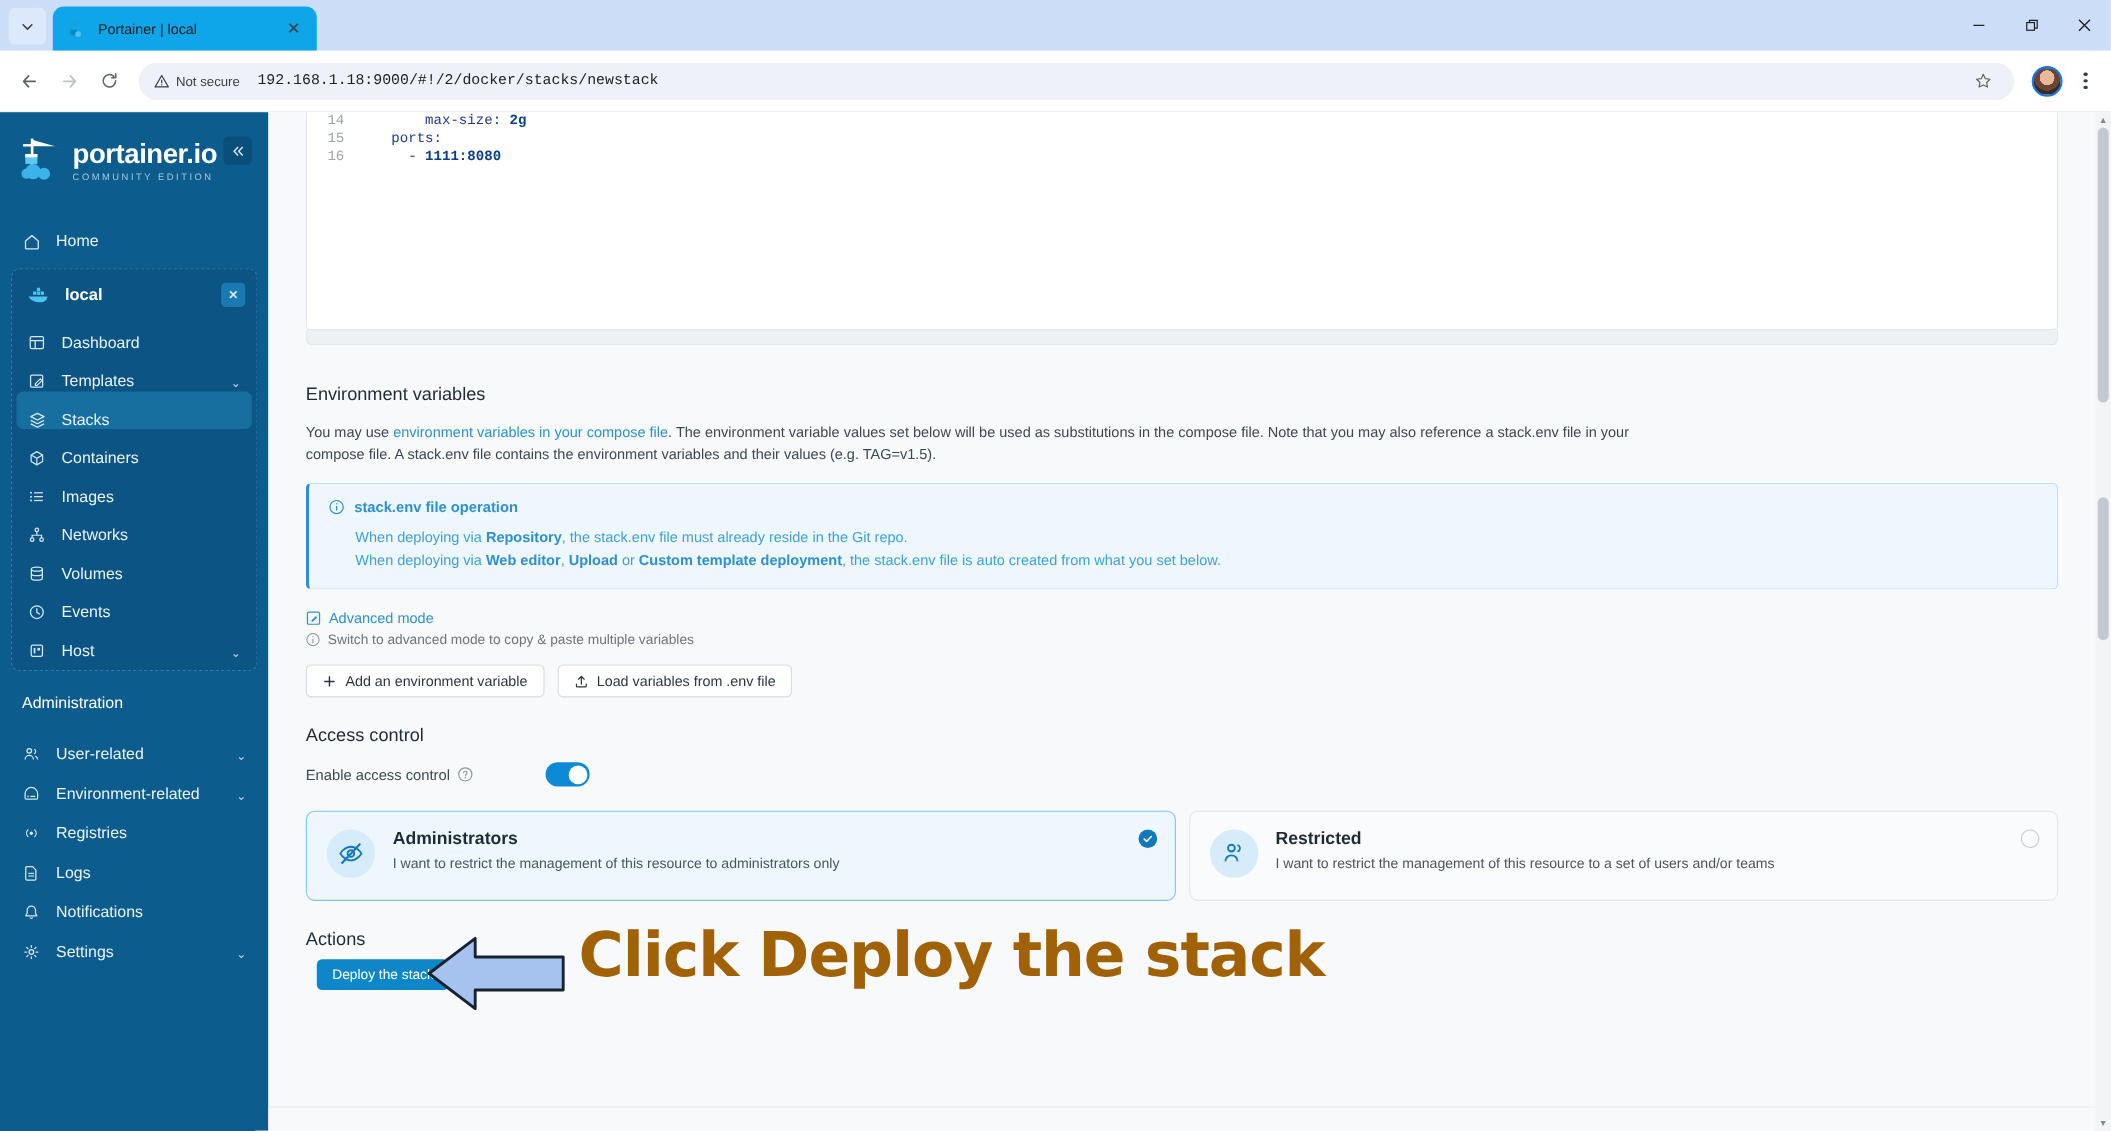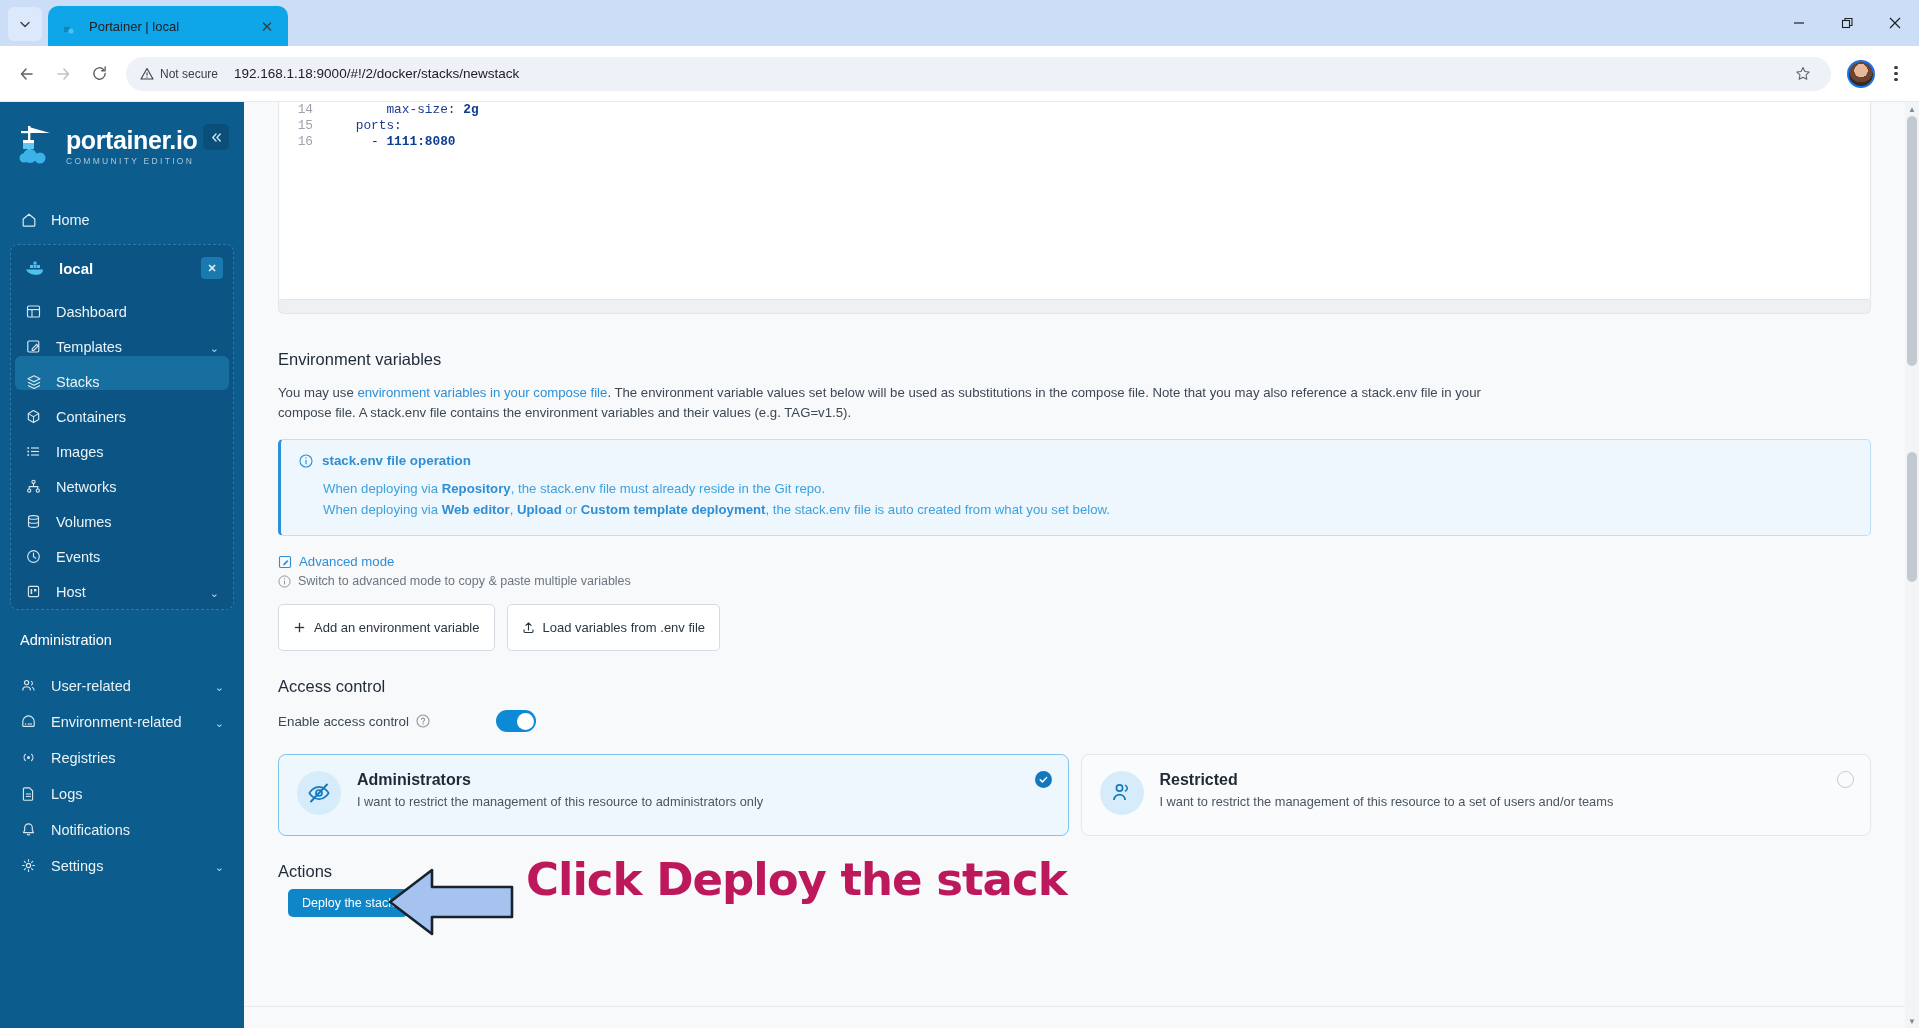--- a/index.html
+++ b/index.html
@@ -58,21 +58,21 @@
   .omnibox {
     flex: 1; height: 34px; background: #eef1f8; border-radius: 18px;
     display: flex; align-items: center; padding: 0 14px 0 6px;
     margin: 0 8px; gap: 6px; position: relative;
   }
   .not-secure {
     display: flex; align-items: center; gap: 6px; padding: 4px 10px 4px 8px;
     border-radius: 16px; background: transparent; cursor: pointer;
   }
   .not-secure-label { font-size: 12px; color: #3c4043; white-space: nowrap; }
-  .omnibox-url { font-size: 13.5px; color: #202124; flex: 1; }
+  .omnibox-url { font-size: 13.5px; color: #202124; flex: 1; font-family: Liberation Mono, monospace; }
   .star-btn {
     width: 28px; height: 28px; display: flex; align-items: center;
     justify-content: center; cursor: pointer; color: #5f6368;
   }
   .avatar-btn {
     width: 28px; height: 28px; border-radius: 50%;
     background: radial-gradient(circle at 50% 36%, #e8b89b 0 34%, #6b4432 35% 60%, #3b2a22 61% 100%);
     border: 2px solid #1a73e8; margin: 0 6px; cursor: pointer;
   }
   .kebab-btn {
@@ -199,21 +199,21 @@
     color: #2f8fd4; font-size: 13.2px; cursor: pointer;
   }
   .adv-hint {
     display: flex; align-items: center; gap: 7px; margin-top: 5px;
     color: #6b7680; font-size: 12.5px;
   }
 
   .btn-row { display: flex; gap: 12px; margin-top: 16px; }
   .btn-outline {
     display: inline-flex; align-items: center; gap: 8px;
-    height: 47px; padding: 0 14px; border: 1px solid #d5dbe0;
+    height: 30px; padding: 0 14px; border: 1px solid #d5dbe0;
     background: #ffffff; border-radius: 5px; font-size: 13px;
     color: #2a3542; cursor: pointer; white-space: nowrap;
   }
 
   .toggle-row { display: flex; align-items: center; margin-top: 14px; }
   .toggle-label {
     font-size: 13.4px; color: #3d4854; display: flex;
     align-items: center; gap: 7px; width: 218px;
   }
   .toggle {
@@ -251,21 +251,21 @@
     display: inline-flex; align-items: center; justify-content: center;
     height: 28px; padding: 0 14px; background: #0e86c8; color: #ffffff;
     border-radius: 5px; font-size: 12.5px; cursor: pointer; border: none;
   }
   .annotation-arrow {
     position: absolute; left: 108px; top: -24px;
     width: 130px; height: 74px; pointer-events: none;
   }
   .annotation-text {
     position: absolute; left: 248px; top: -36px;
-    font-size: 45px; font-weight: 700; color: #be185d;
+    font-size: 56px; font-weight: 700; color: #a16207;
     letter-spacing: -1px; white-space: nowrap; pointer-events: none;
     font-family: "DejaVu Sans", sans-serif;
   }
 
   .bottom-strip {
     position: absolute; left: 0; right: 0; bottom: 0; height: 22px;
     background: #f7f9fb; border-top: 1px solid #e7ebef;
   }
 
   

